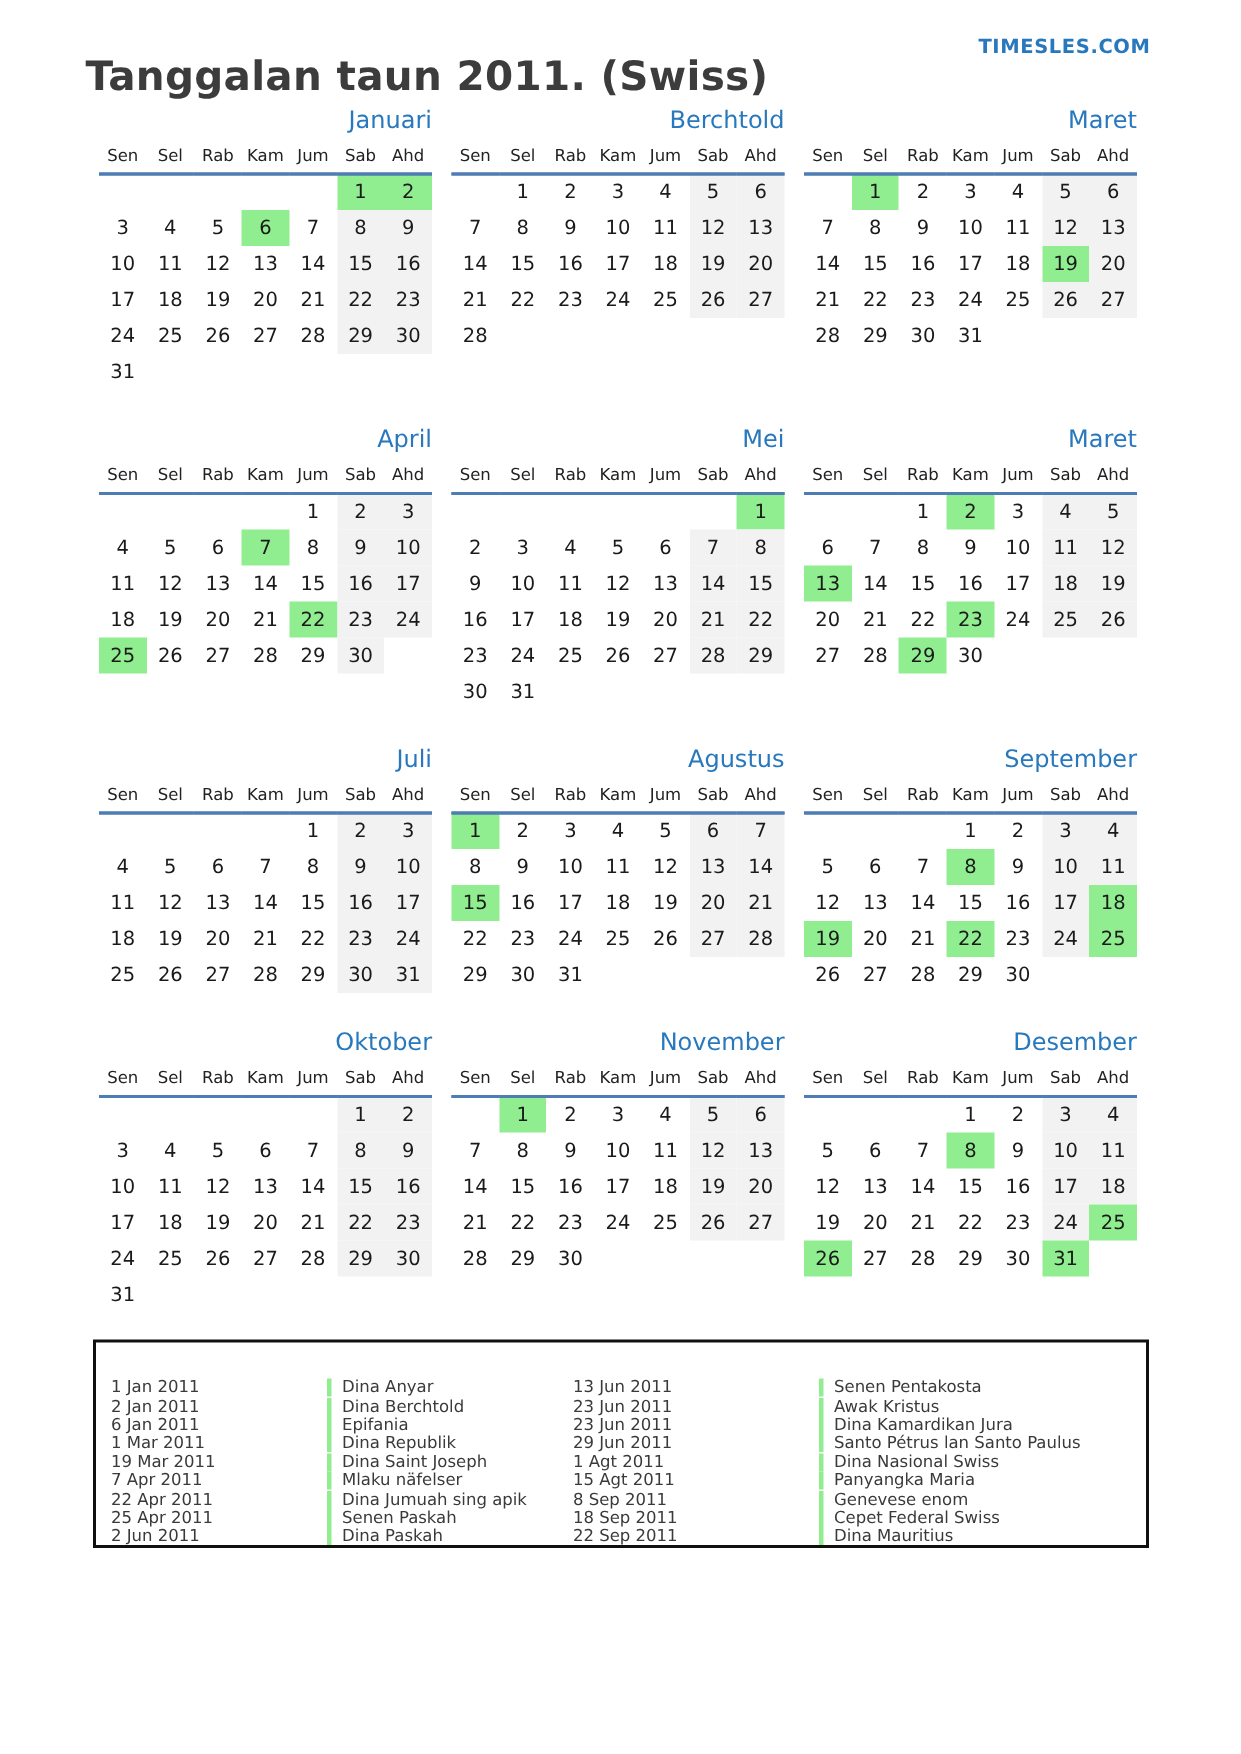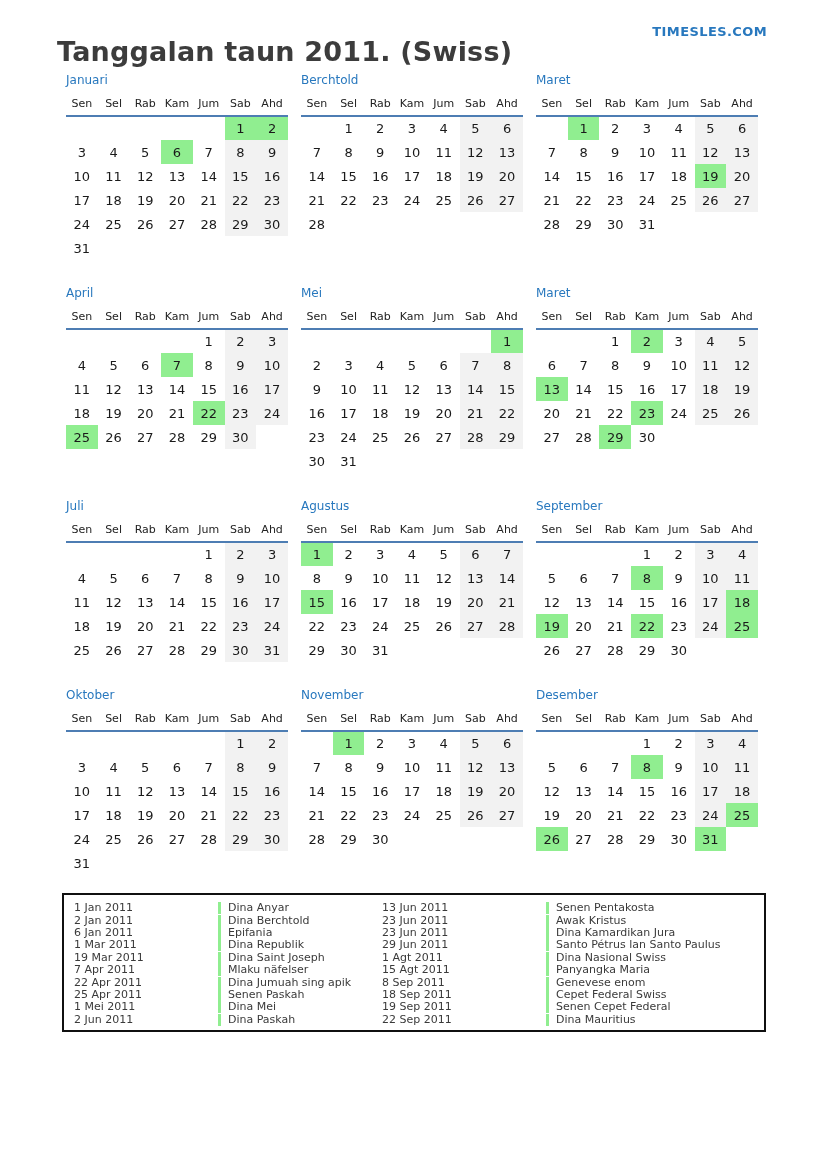--- a/index.html
+++ b/index.html
@@ -23,38 +23,38 @@
   .site-link{
     position:absolute;right:60px;top:24px;
     font-size:13px;color:var(--accent);text-decoration:none;letter-spacing:.4px;font-weight:bold;
   }
   .months-grid{
     position:absolute;left:66px;top:72px;width:692px;
     display:grid;grid-template-columns:repeat(3,222px);
     column-gap:13px;row-gap:25px;align-items:start;
   }
   .month-title{
-    text-align:left;color:var(--accent);font-size:12px;line-height:16px;margin-bottom:9px;
+    text-align:right;color:var(--accent);font-size:16px;line-height:16px;margin-bottom:9px;
   }
   table.month-table{
     border-collapse:collapse;table-layout:fixed;width:100%;
   }
   .month-table th{
     font-size:11px;font-weight:400;color:#222;text-align:center;
     padding:0 0 5px 0;border-bottom:2px solid var(--line);
   }
   .month-table td{
     height:24px;text-align:center;vertical-align:middle;
     font-size:13px;color:var(--ink);padding:0;
   }
   .month-table td.we{background:var(--gray);}
   .month-table td.hl{background:var(--green);}
   .legend-box{
     position:absolute;left:62px;top:893px;width:704px;height:139px;
-    border:2px solid #101010;padding:7px 0 0 10px;
+    border:2px solid #101010;padding:24px 0 0 10px;
   }
   .legend-row{
     display:grid;grid-template-columns:125px 183px 145px auto;
     height:12.4px;align-items:center;
   }
   .legend-row span{
     font-size:11px;line-height:12px;color:var(--ink-soft);
     white-space:nowrap;overflow:hidden;
   }
   .l-name{border-left:3px solid var(--green);padding-left:7px;margin-left:19px;}
@@ -895,25 +895,19 @@
         <span class="l-date l-date2">8 Sep 2011</span>
         <span class="l-name">Genevese enom</span>
       </div>
       <div class="legend-row">
         <span class="l-date">25 Apr 2011</span>
         <span class="l-name">Senen Paskah</span>
         <span class="l-date l-date2">18 Sep 2011</span>
         <span class="l-name">Cepet Federal Swiss</span>
       </div>
       <div class="legend-row">
-        <span class="l-date">1 Mei 2011</span>
-        <span class="l-name">Dina Mei</span>
-        <span class="l-date l-date2">19 Sep 2011</span>
-        <span class="l-name">Senen Cepet Federal</span>
-      </div>
-      <div class="legend-row">
         <span class="l-date">2 Jun 2011</span>
         <span class="l-name">Dina Paskah</span>
         <span class="l-date l-date2">22 Sep 2011</span>
         <span class="l-name">Dina Mauritius</span>
       </div>
     </div>
 </div>
 
 </body></html>

